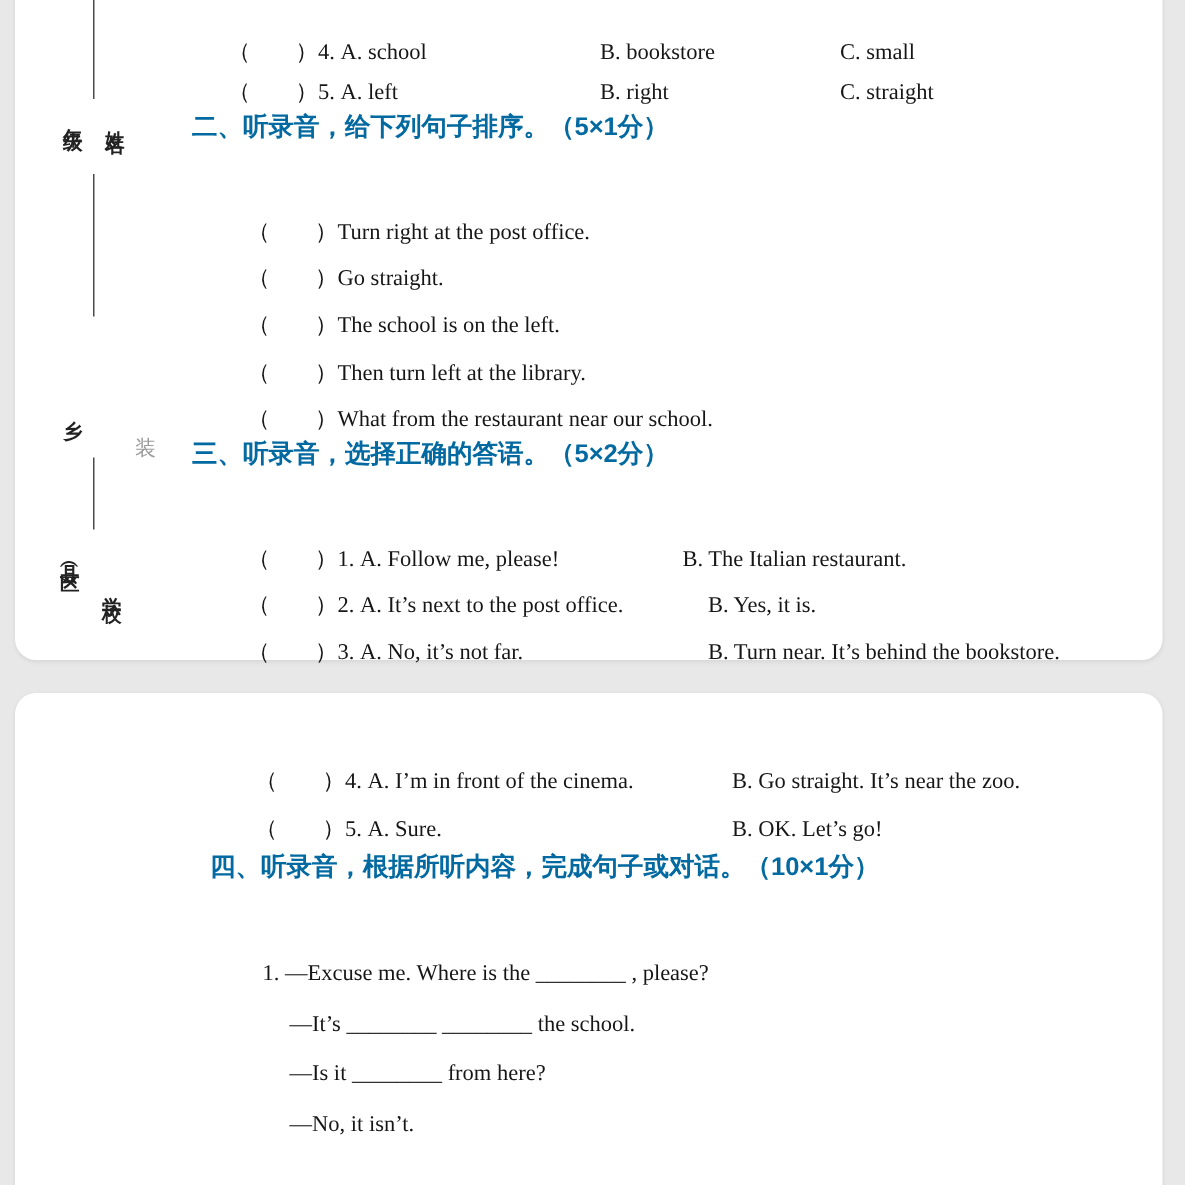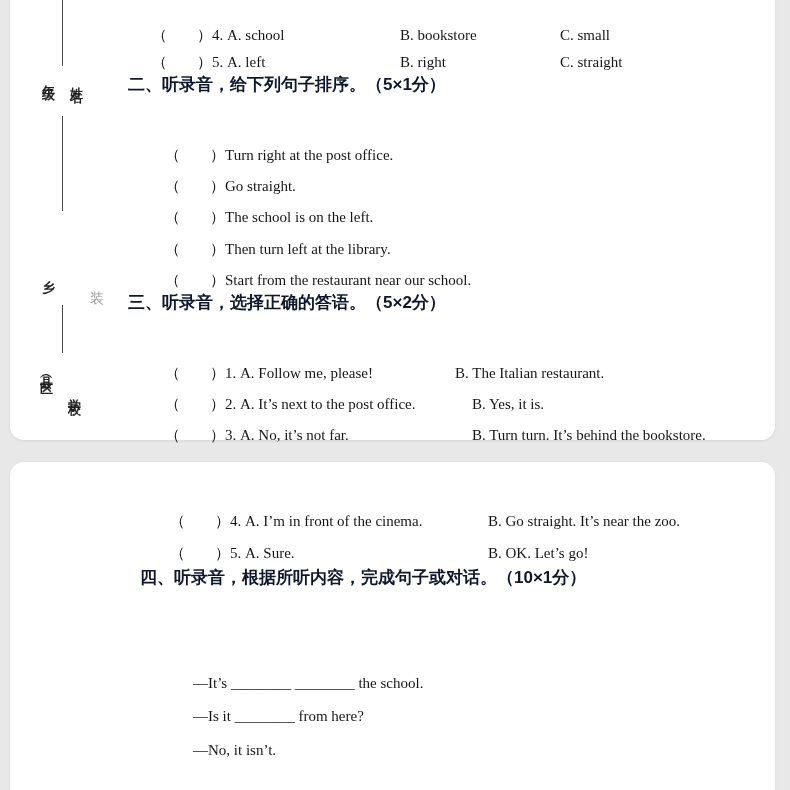--- a/index.html
+++ b/index.html
@@ -36,21 +36,21 @@
     z-index: 2;
     margin-top: 28px;
   }
   .heading {
     position: absolute;
     white-space: nowrap;
     font-family: "Liberation Sans", "DejaVu Sans", sans-serif;
     font-weight: 700;
     font-size: 17px;
     line-height: 22px;
-    color: #0f172a;
+    color: #0369a1;
     z-index: 2;
   }
   .vlabel {
     position: absolute;
     writing-mode: vertical-rl;
     font-size: 13px;
     font-weight: 600;
     letter-spacing: 3px;
     color: #222;
     z-index: 2;
@@ -95,44 +95,45 @@
     <span style="position:absolute; left:0">（　　）5. A. left</span>
     <span style="position:absolute; left:248px">B. right</span>
     <span style="position:absolute; left:408px">C. straight</span>
   </div>
 
   <div class="heading" style="left:128px; top:74px">二、听录音，给下列句子排序。（5×1分）</div>
   <div class="txt" style="left:165px; top:117px">（　　）Turn right at the post office.</div>
   <div class="txt" style="left:165px; top:179px">（　　）The school is on the left.</div>
   <div class="txt" style="left:165px; top:148px">（　　）Go straight.</div>
   <div class="txt" style="left:165px; top:211px">（　　）Then turn left at the library.</div>
-  <div class="txt" style="left:165px; top:242px">（　　）Start from the restaurant near our school.</div>
+  <div class="txt" style="left:165px; top:242px">（　　）What from the restaurant near our school.</div>
 
   <div class="heading" style="left:128px; top:292px">三、听录音，选择正确的答语。（5×2分）</div>
   <div class="txt" style="left:165px; top:335px">
     <span style="position:absolute; left:0">（　　）1. A. Follow me, please!</span>
     <span style="position:absolute; left:290px">B. The Italian restaurant.</span>
   </div>
   <div class="txt" style="left:165px; top:366px">
     <span style="position:absolute; left:0">（　　）2. A. It’s next to the post office.</span>
     <span style="position:absolute; left:307px">B. Yes, it is.</span>
   </div>
   <div class="txt" style="left:165px; top:397px">
     <span style="position:absolute; left:0">（　　）3. A. No, it’s not far.</span>
-    <span style="position:absolute; left:307px">B. Turn turn. It’s behind the bookstore.</span>
+    <span style="position:absolute; left:307px">B. Turn near. It’s behind the bookstore.</span>
   </div>
 
   <div class="txt" style="left:170px; top:483px">
     <span style="position:absolute; left:0">（　　）4. A. I’m in front of the cinema.</span>
     <span style="position:absolute; left:318px">B. Go straight. It’s near the zoo.</span>
   </div>
   <div class="txt" style="left:170px; top:515px">
     <span style="position:absolute; left:0">（　　）5. A. Sure.</span>
     <span style="position:absolute; left:318px">B. OK. Let’s go!</span>
   </div>
 
   <div class="heading" style="left:140px; top:567px">四、听录音，根据所听内容，完成句子或对话。（10×1分）</div>
+  <div class="txt" style="left:175px; top:611px">1. —Excuse me. Where is the ________ , please?</div>
   <div class="txt" style="left:193px; top:645px">—It’s ________ ________ the school.</div>
   <div class="txt" style="left:193px; top:678px">—Is it ________ from here?</div>
   <div class="txt" style="left:193px; top:712px">—No, it isn’t.</div>
   <div class="txt" style="left:175px; top:778px">3. It’s near the</div>
 
 </div>
 
 </body></html>

